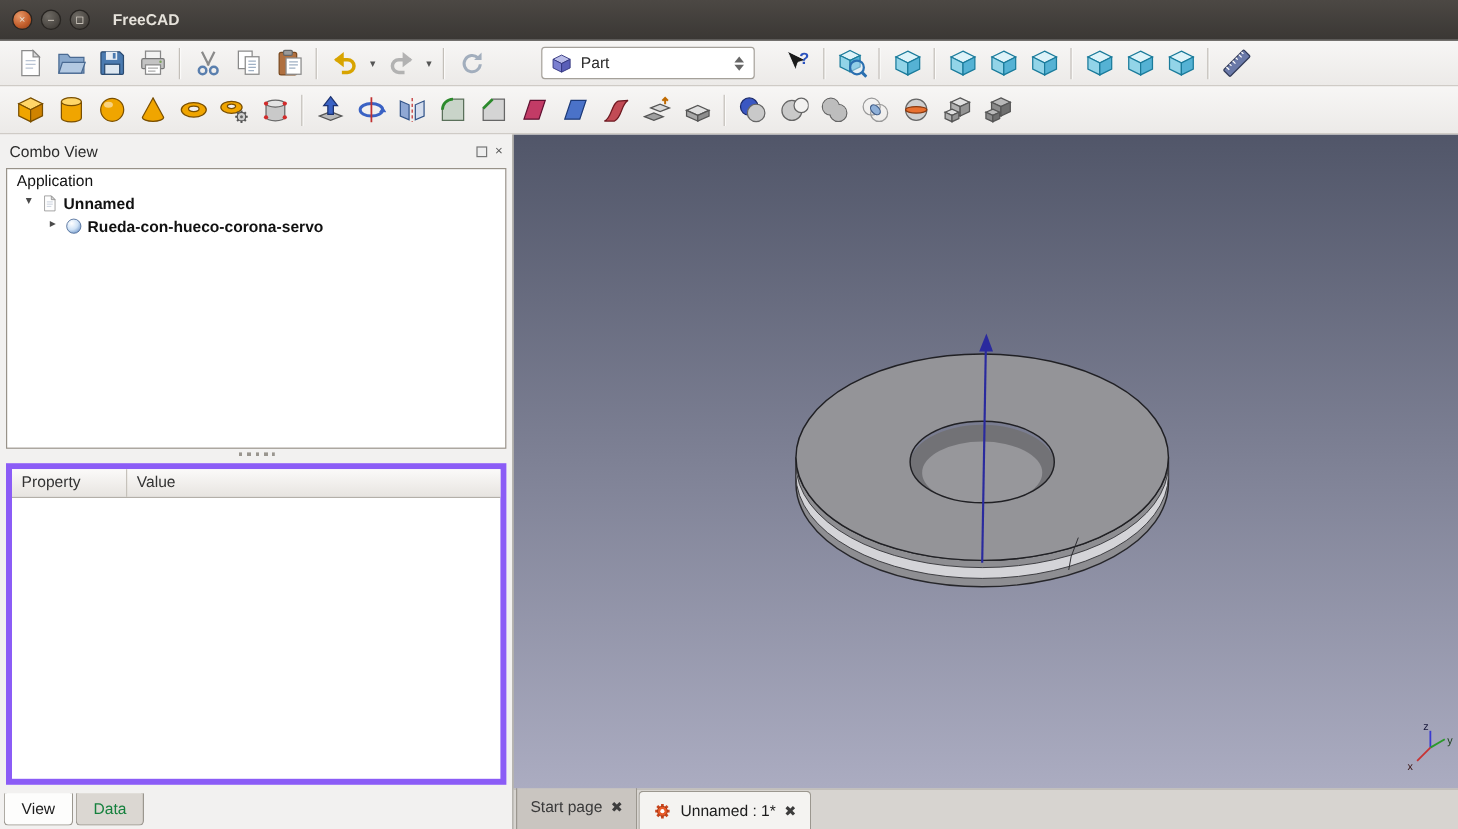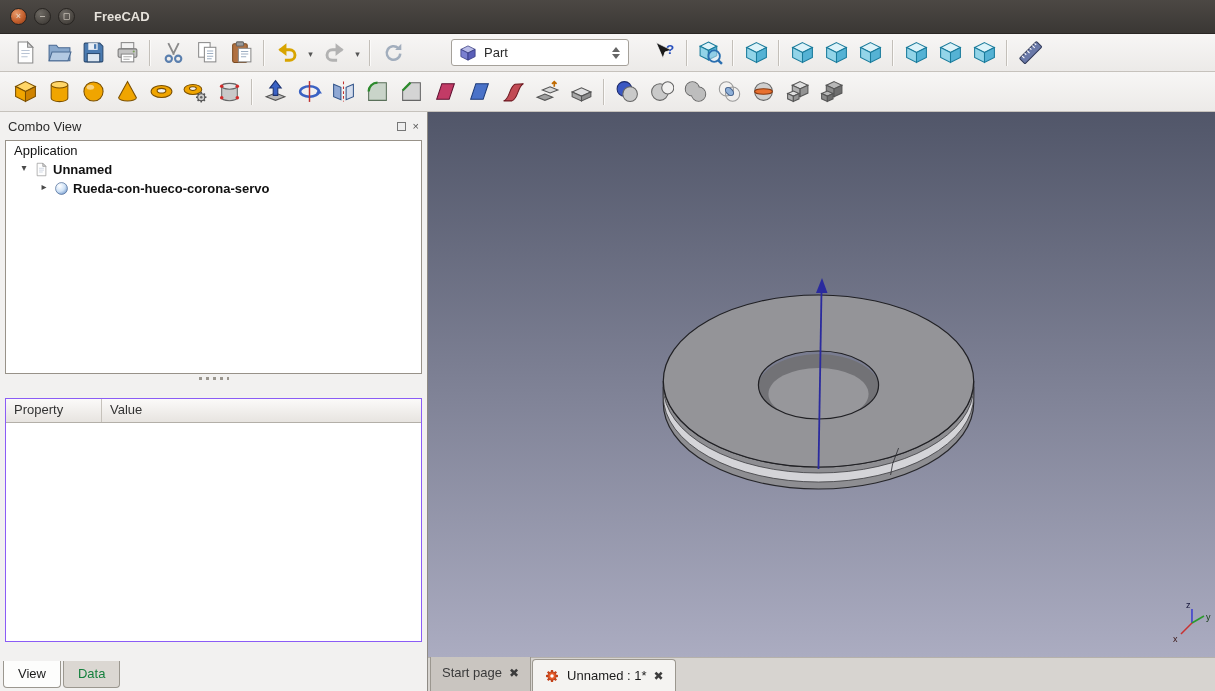--- a/index.html
+++ b/index.html
@@ -64,21 +64,21 @@
     border-bottom:1px solid #b3afa8;display:flex;align-items:center;padding:0 10px;color:#333}
   .tree-body{flex:1;overflow:hidden;padding-top:2px}
   .tree-row{height:19px;display:flex;padding-left:8px;gap:4px;color:#111}
   .tree-row.bold{font-weight:bold}
   .tree-row.indent1{padding-left:12px}
   .tree-row.indent2{padding-left:32px}
   .expander{width:12px;text-align:center;font-size:10px;color:#4a4a4a;flex:0 0 12px}
   .tree-ico{width:15px;height:15px;flex:0 0 15px}
   .vsplitter{height:8px;flex:0 0 8px;display:flex;align-items:center;justify-content:center}
   .grip{width:30px;height:3px;background:repeating-linear-gradient(90deg,#9a968f 0 3px,transparent 3px 7px)}
-  .prop-widget{flex:1;margin:16px 5px;border:1px solid #8b5cf6;background:#fff;display:flex;
+  .prop-widget{flex:1;margin:4px 5px;border:5px solid #8b5cf6;background:#fff;display:flex;
     flex-direction:column;min-height:0}
   .prop-header{height:24px;flex:0 0 24px;display:flex;background:linear-gradient(#fbfaf9,#e7e4e0);
     border-bottom:1px solid #b3afa8}
   .ph-cell{padding:3px 8px;color:#333}
   .ph-cell.c1{width:96px;flex:0 0 96px;border-right:1px solid #c6c2bb}
   .prop-body{flex:1}
   .bottom-tabs{height:33px;flex:0 0 33px;display:flex;align-items:center;padding:0 0 0 3px;gap:2px}
   .b-tab{padding:5px 14px 6px;background:#dbd7d2;border:1px solid #9b978f;border-top:none;
     border-radius:0 0 4px 4px;margin-top:-1px;color:#15803d}
   .b-tab.active{background:#fdfdfc;color:#1c1c1c}

